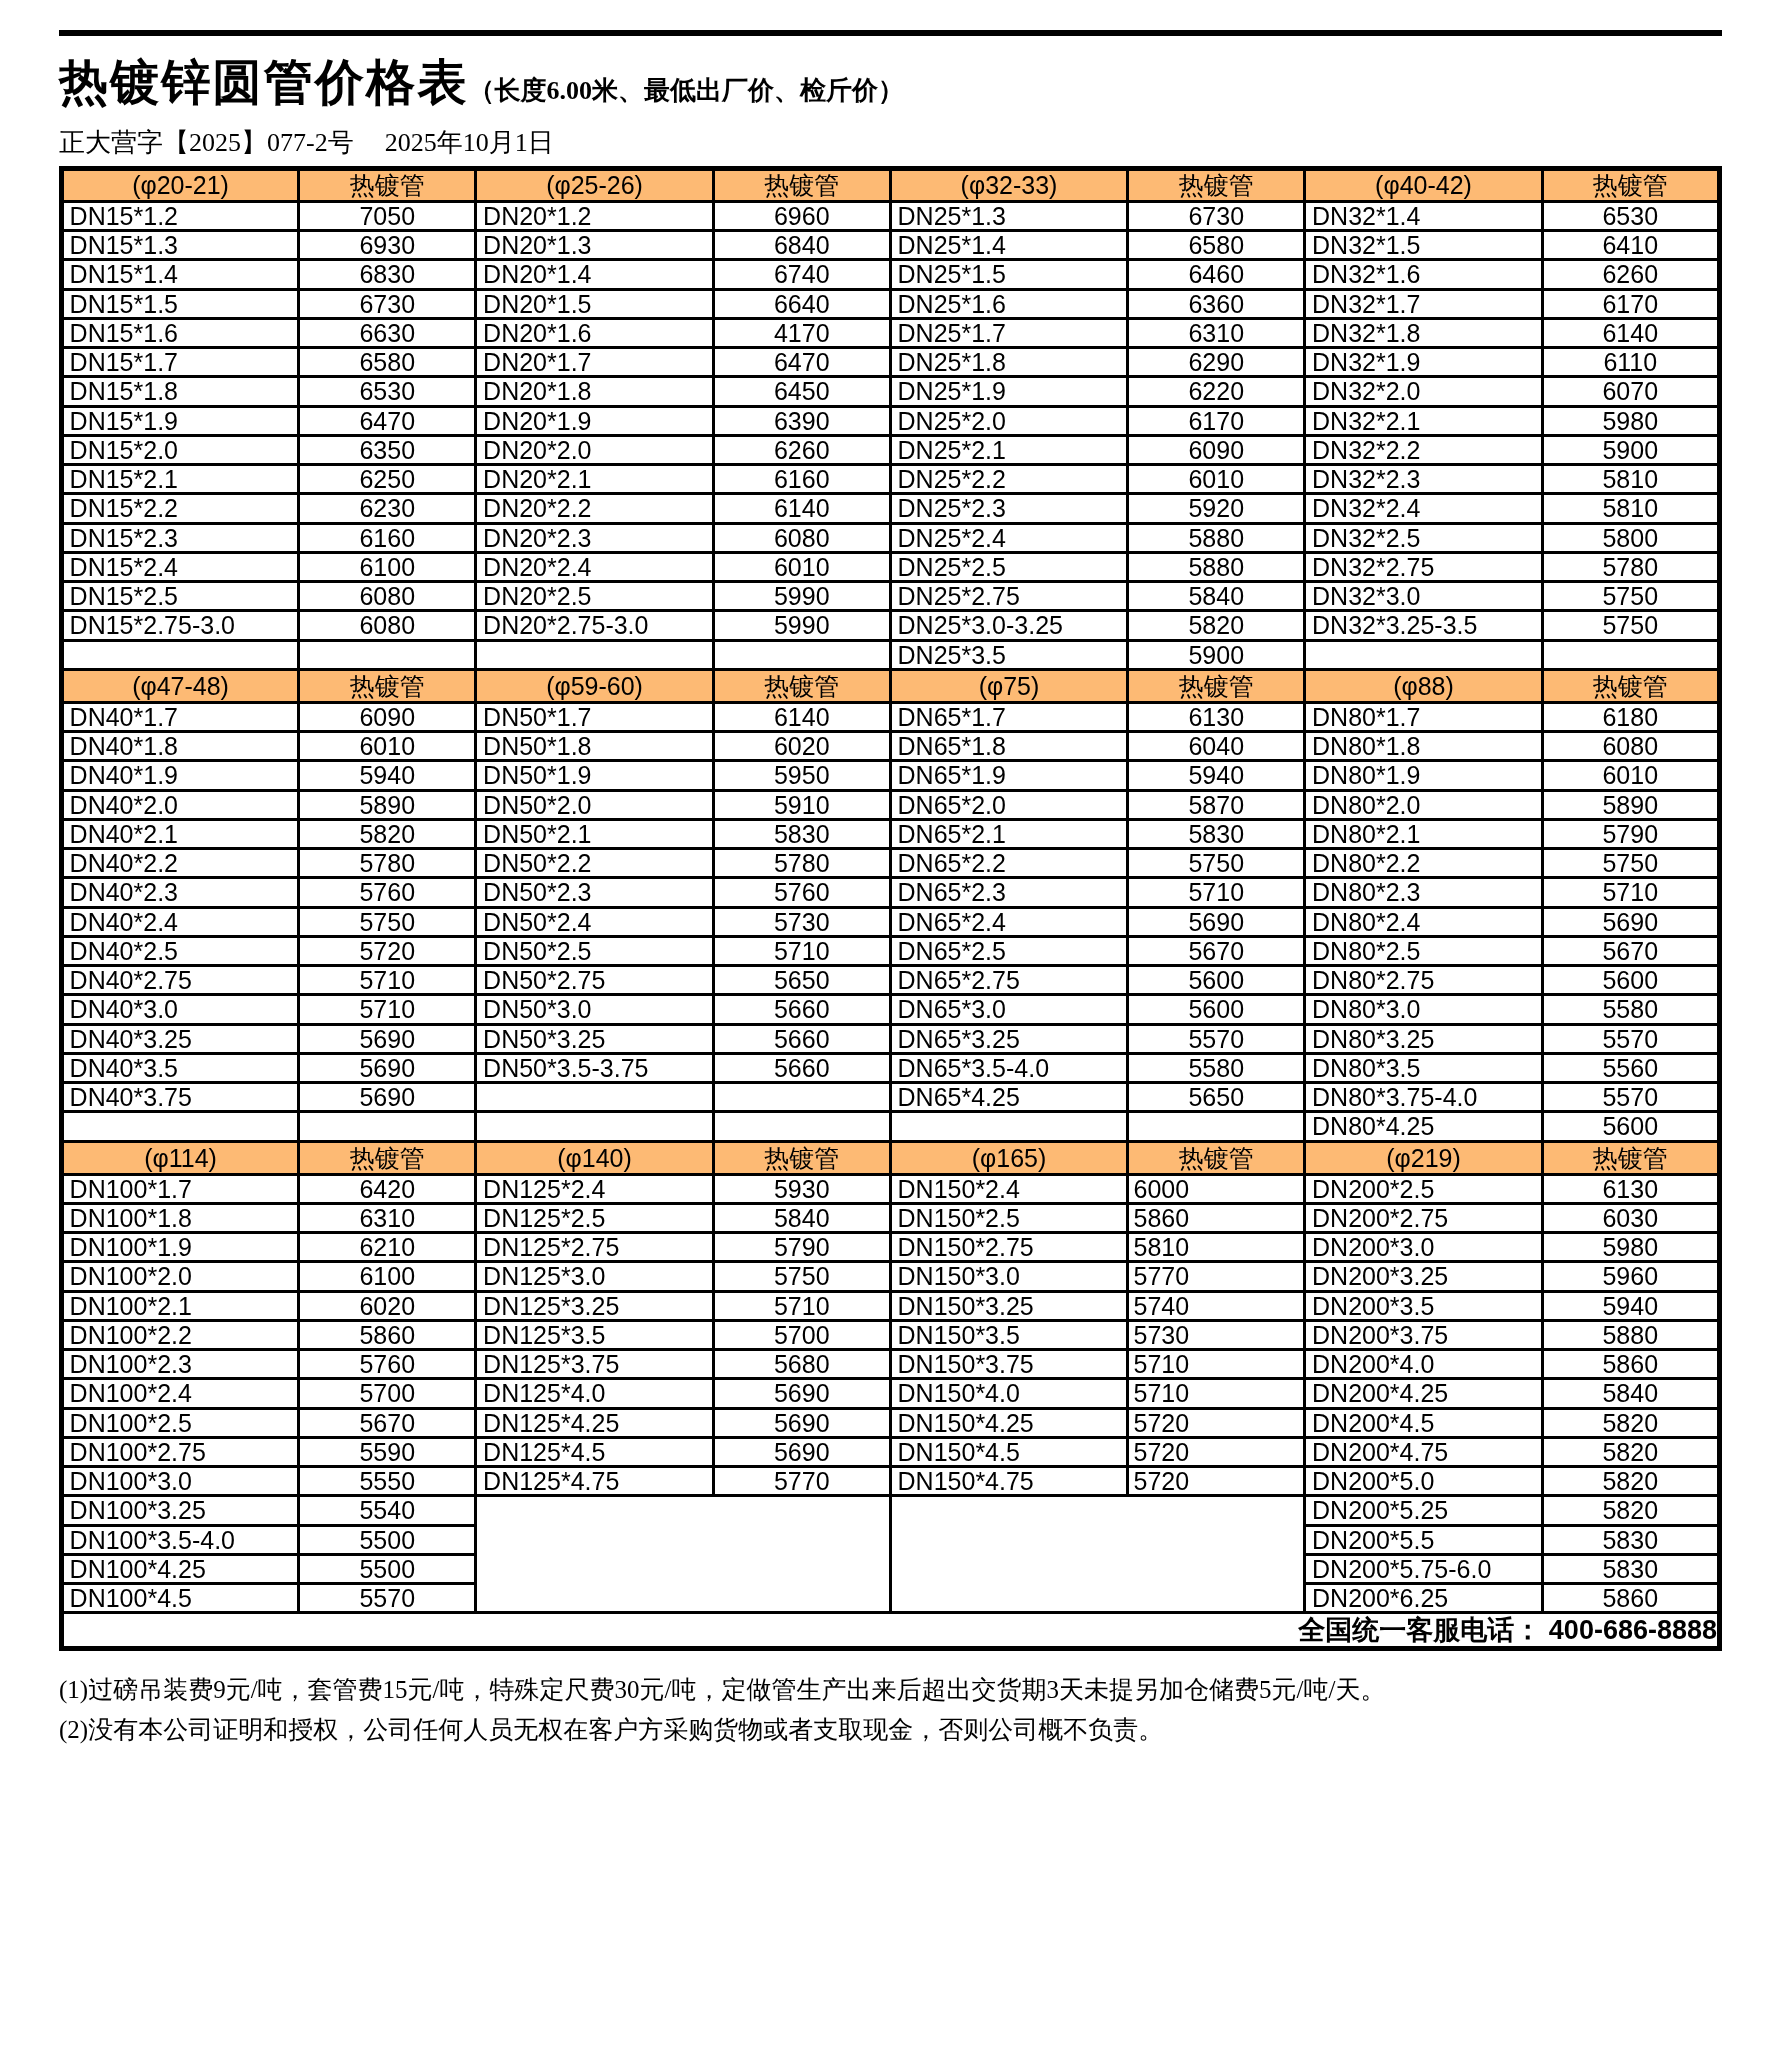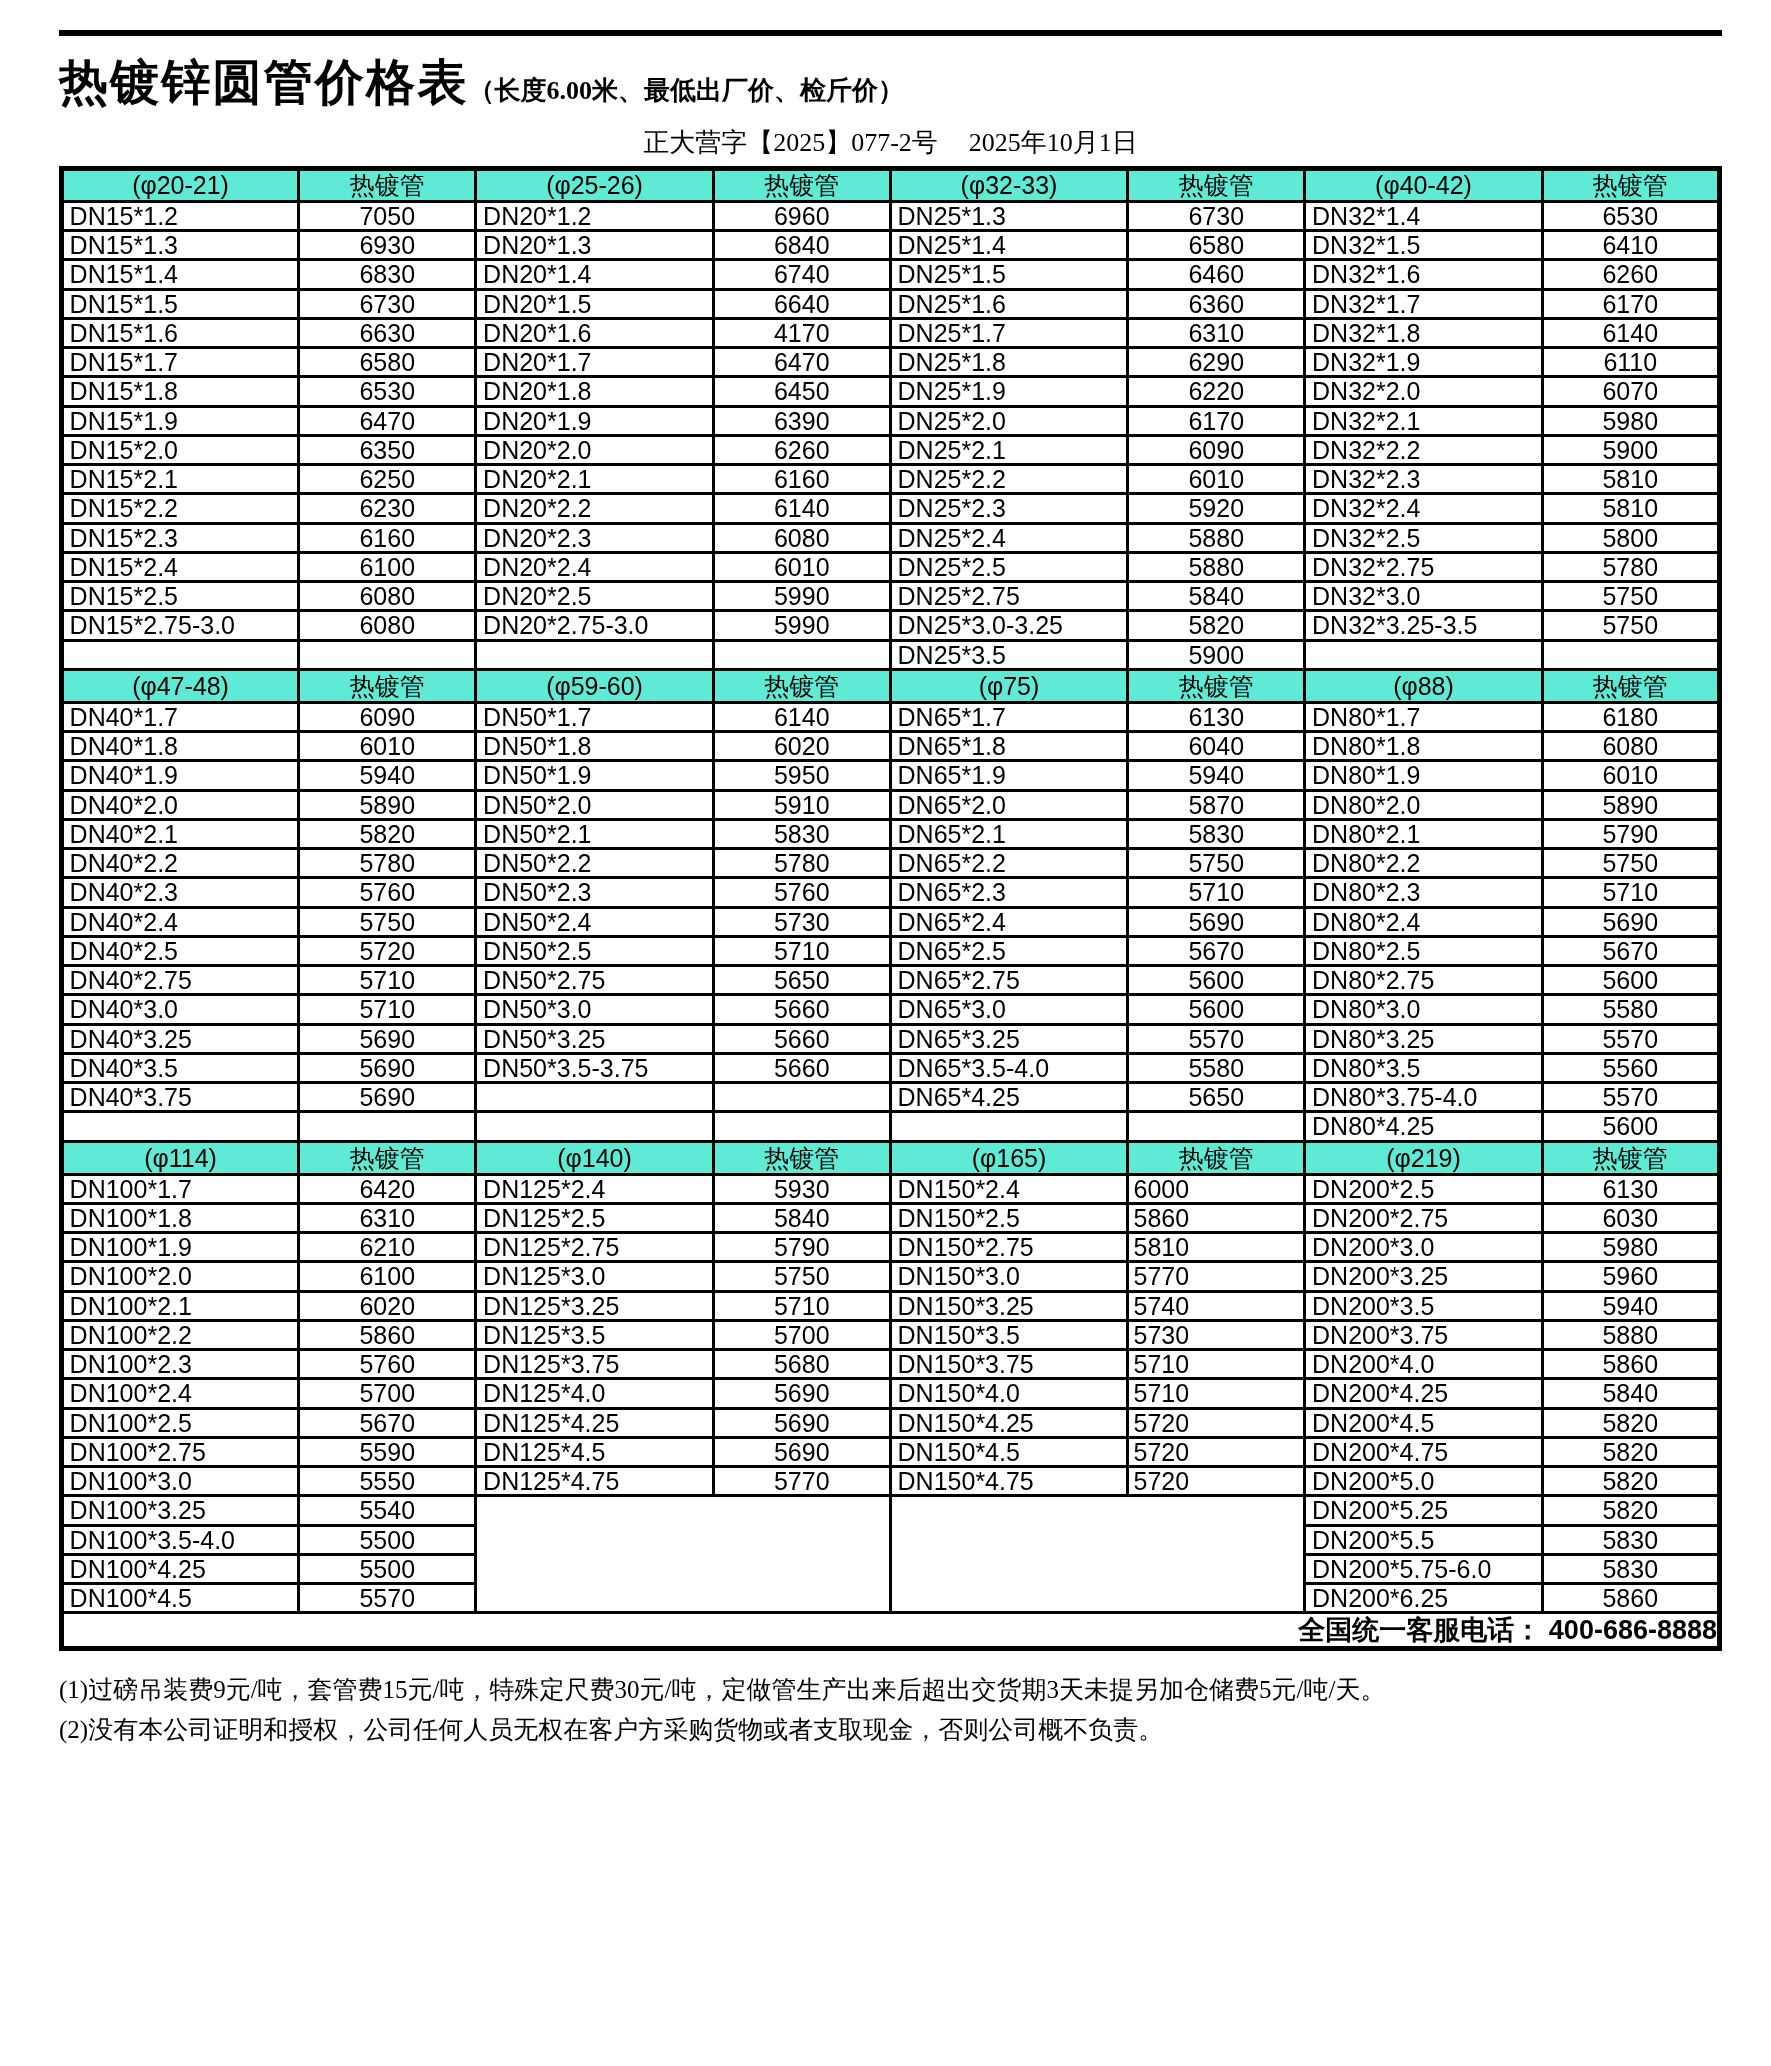--- a/index.html
+++ b/index.html
@@ -32,36 +32,36 @@
   }
   .slogan { font-size:44px; font-weight:900; color:#1b3a72; letter-spacing:2.2px; padding-bottom:3.3px; }
   .brand-rule { height:6.1px; background:#000; margin-top:7.8px; }
 
   
   .title-line { text-align:left; margin-top:14.5px; white-space:nowrap; }
   .title-main { font-size:49px; font-weight:900; letter-spacing:2.2px; font-family:"Liberation Sans", sans-serif; }
   .title-paren { font-size:26px; font-weight:700; font-family:"Liberation Serif", serif; }
   .subtitle-red { text-align:center; margin-top:7.8px; font-size:36px; font-weight:900;
                   font-family:"Liberation Serif", serif; color:#e60d0d; letter-spacing:3.3px; }
-  .doc-line { text-align:center; margin-top:9px; font-size:26px; font-family:"Liberation Serif", serif; }
+  .doc-line { text-align:left; margin-top:9px; font-size:26px; font-family:"Liberation Serif", serif; }
   .doc-line .doc-date { margin-left:31px; }
 
   
   table.price-table {
     width:100%; margin-top:5.6px;
     border-collapse:collapse; table-layout:fixed;
     border:5px solid #000;
   }
   .price-table td, .price-table th {
     border:3.3px solid #000;
     font-weight:normal;
     font-size:25px; height:29px; line-height:1.05;
     overflow:hidden; white-space:nowrap;
   }
-  .price-table th { background:#5eead4; text-align:center; height:33px; }
+  .price-table th { background:#fdba74; text-align:center; height:33px; }
   td.spec { text-align:left; padding-left:5.6px; }
   td.price { text-align:center; }
   td.price-left { text-align:left; padding-left:4.5px; }
   td.merged { background:#fff; }
   tr.phone-row td { text-align:right; font-weight:700; font-size:27px; height:36px; }
 
   
   .notes { margin-top:19px; font-family:"Liberation Serif", serif; font-size:25px; line-height:1.6; }
 </style>
 </head>

